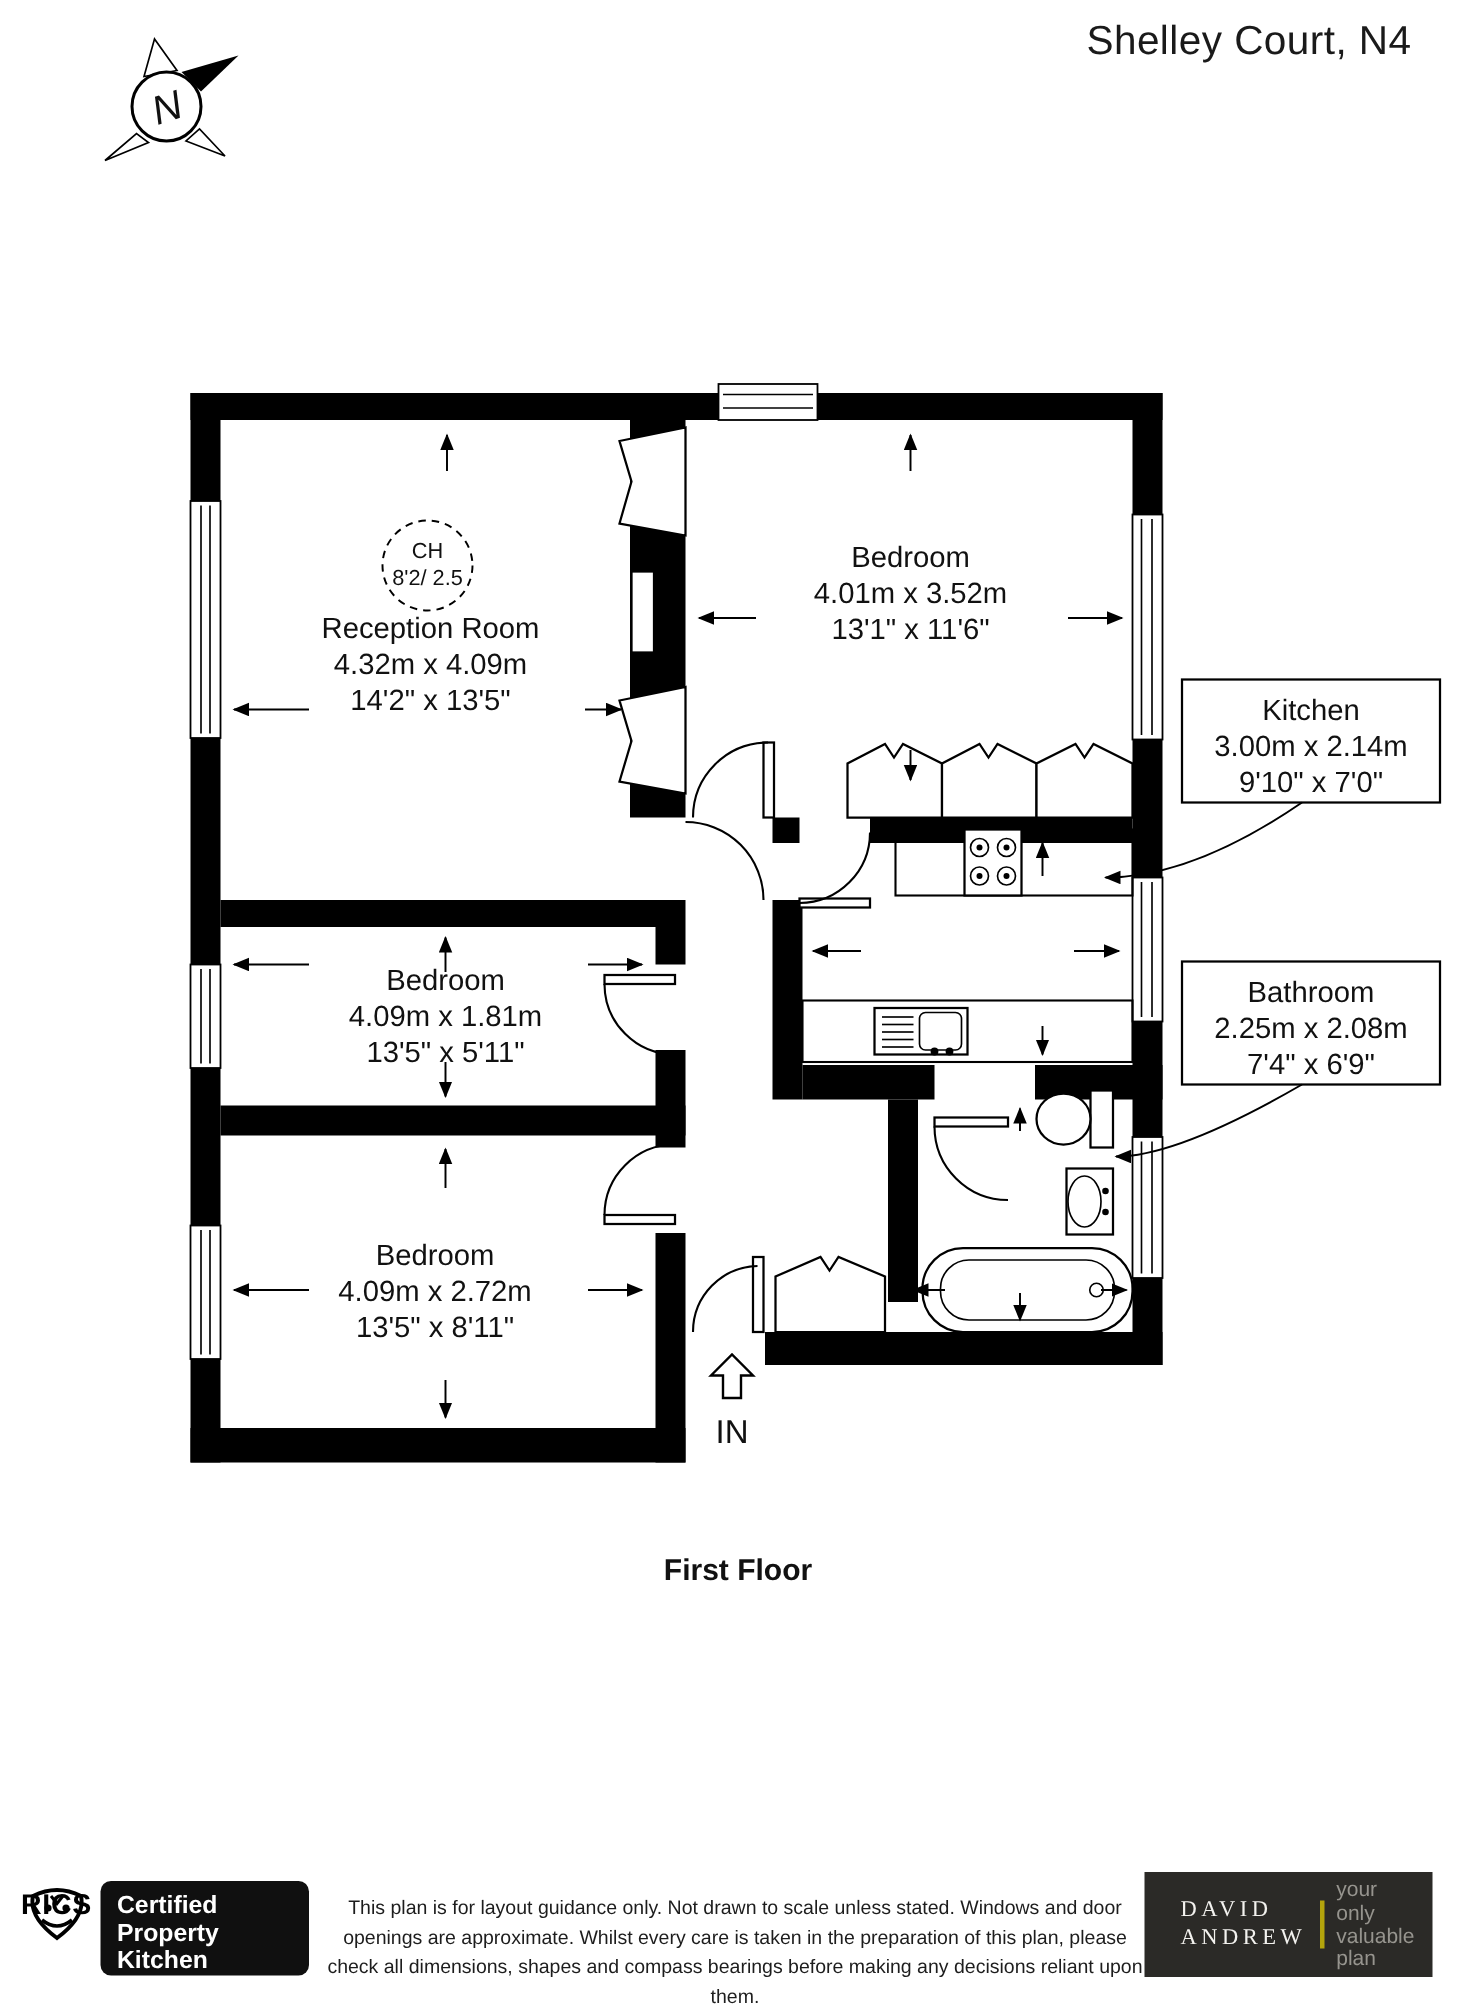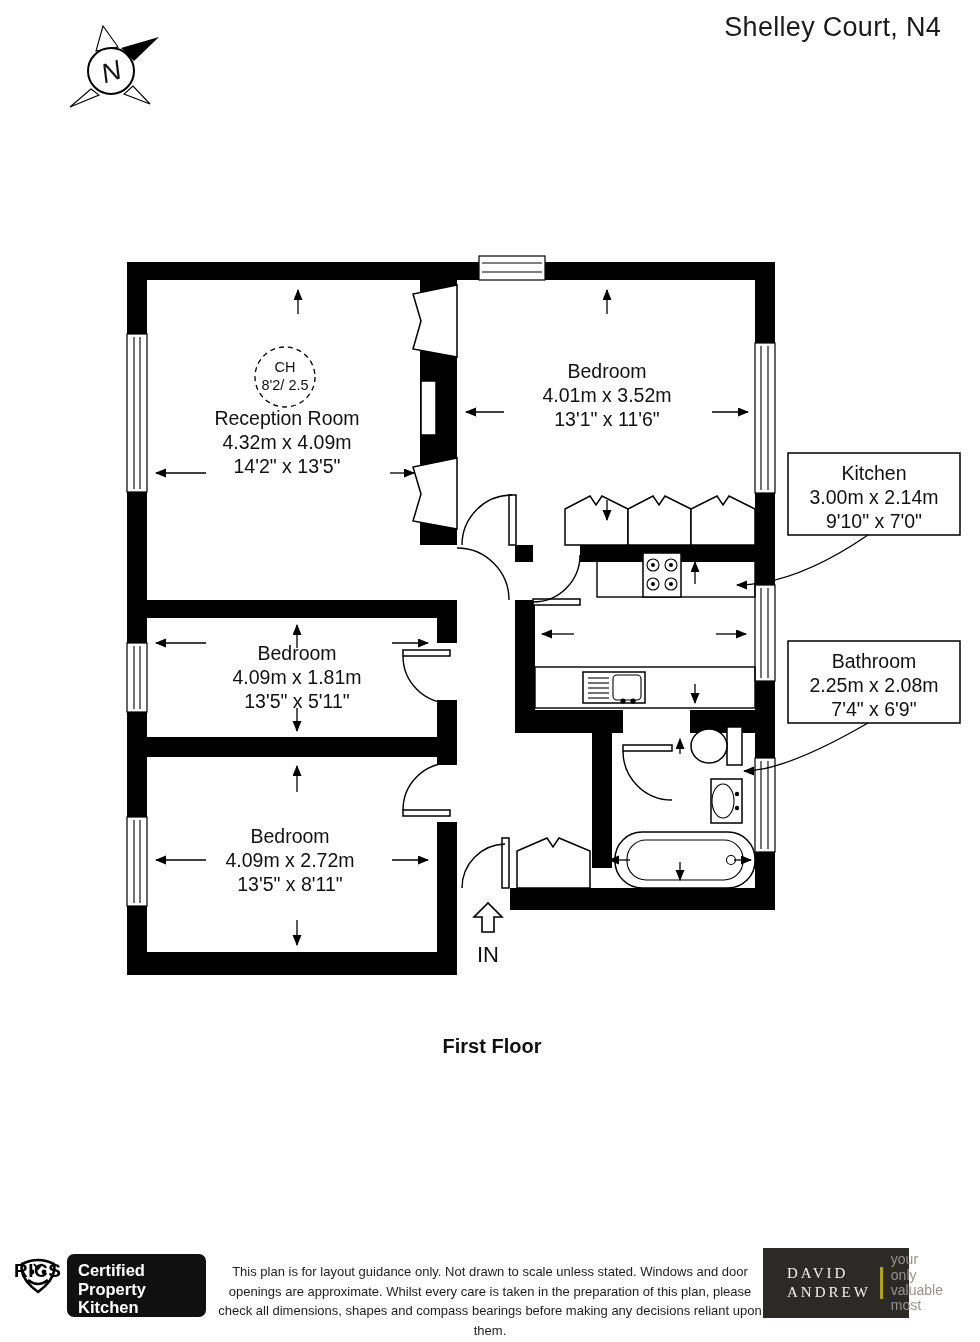--- a/index.html
+++ b/index.html
@@ -25,21 +25,21 @@
   .t-in{font-size:22px;fill:#111;}
   .t-n{font-size:27px;font-style:italic;fill:#111;}
   text{font-family:"Liberation Sans", sans-serif;}
 
   
   #rics{position:absolute;left:14px;top:1258px;width:50px;}
   #rics .word{font-size:19px;font-weight:bold;letter-spacing:0.5px;color:#000;margin-top:2px;}
   #cpm{position:absolute;left:67px;top:1254px;width:139px;height:63px;background:#101010;border-radius:7px;color:#fff;
        font-size:16.5px;font-weight:bold;line-height:1.13;padding:7px 0 0 11px;box-sizing:border-box;}
   #disclaimer{position:absolute;left:210px;top:1262px;width:560px;text-align:center;font-size:13px;line-height:1.5;color:#1d1d1d;}
-  #agent{position:absolute;left:763px;top:1248px;width:146px;height:70px;background:#2b2a27;display:flex;align-items:center;}
+  #agent{position:absolute;left:763px;top:1248px;width:192px;height:70px;background:#2b2a27;display:flex;align-items:center;}
   #agent .name{margin-left:24px;font-family:"Liberation Serif", serif;font-size:15px;letter-spacing:3px;color:#f3f2ef;line-height:1.3;}
   #agent .bar{width:3px;height:32px;background:#b3a40c;margin:0 8px 0 9px;flex:none;}
   #agent .tag{font-size:14px;color:#96948e;line-height:1.1;}
 </style>
 </head>
 <body>
 
 <div id="page">
 
   <div id="header">
@@ -303,17 +303,17 @@
   <div id="agent">
     <div class="name">
       <div>DAVID</div>
       <div>ANDREW</div>
     </div>
     <div class="bar"></div>
     <div class="tag">
       <div>your</div>
       <div>only</div>
       <div>valuable</div>
-      <div>most</div>
+      <div>plan</div>
     </div>
   </div>
 
 </div>
 
 </body></html>

